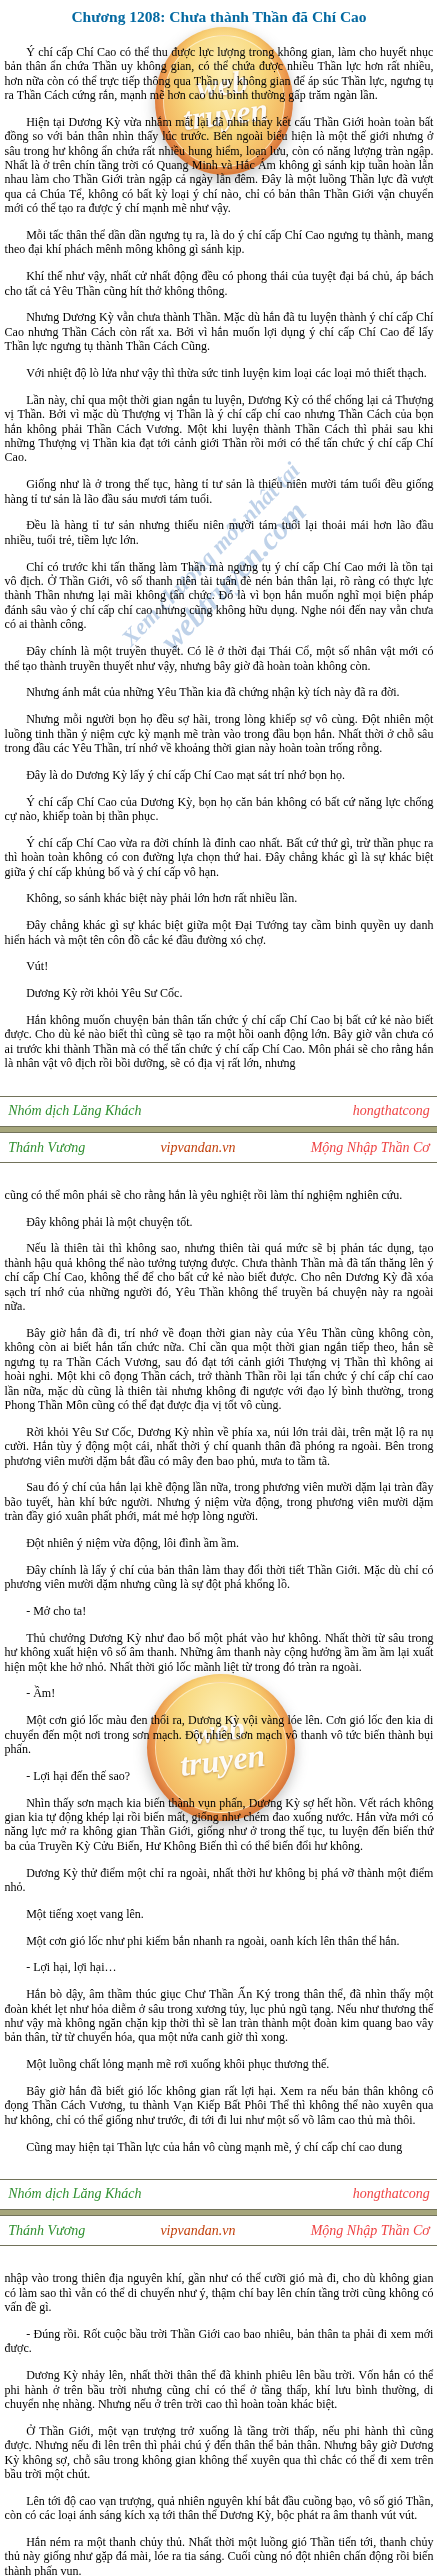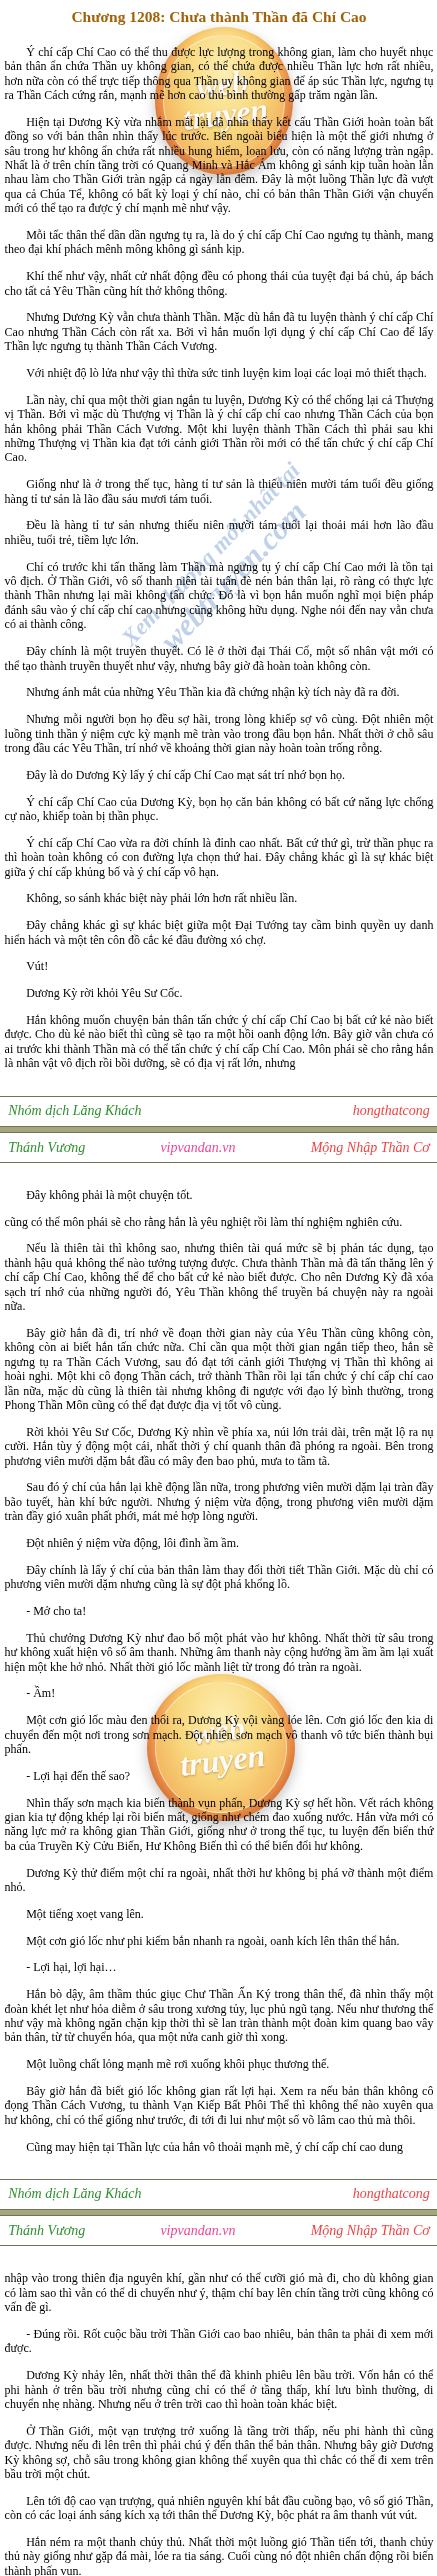--- a/index.html
+++ b/index.html
@@ -16,31 +16,31 @@
          transform:rotate(-7deg);color:rgba(255,255,255,.95);font-style:italic;font-weight:bold;
          text-shadow:0 1px 2.1px rgba(150,90,40,.5);}
   .medal-text .t1{font-size:32px;line-height:.85;}
   .medal-text .t2{font-size:32px;line-height:1.05;}
   .diag{position:absolute;z-index:1;transform:rotate(-46deg);text-align:center;
         color:rgba(128,166,212,.5);font-weight:bold;font-style:italic;line-height:1.15;}
   .diag .d1{font-size:23px;white-space:nowrap;}
   .diag .d2{font-size:31px;white-space:nowrap;}
   
   .text-layer{position:relative;z-index:2;padding:3.1px 4.6px 0 4.6px;}
-  h1.title{color:#a16207;text-align:center;font-size:15.5px;font-weight:bold;margin:5.2px 0 18.5px 0;}
+  h1.title{color:#0369a1;text-align:center;font-size:15.5px;font-weight:bold;margin:5.2px 0 18.5px 0;}
   p.para{font-size:12px;line-height:14.4px;text-align:justify;text-indent:21.6px;margin:12.4px 0;color:#000;}
   p.cont{text-indent:0;margin-top:0;}
   
   .banner{margin:25px -4.6px;font-style:italic;}
   .banner .hr{border-top:1px solid #72725a;}
   .banner .row{display:flex;justify-content:space-between;align-items:baseline;padding:6.2px 8.2px;font-size:14px;}
   .banner .bar{height:4.6px;background:#a6a67c;margin:1px 0;border-top:0.5px solid #72725a;border-bottom:0.5px solid #72725a;}
   .green{color:#2f8f2f;}
   .orange{color:#ef4444;}
-  .gray{color:#ec4899;}
+  .gray{color:#c2410c;}
 </style>
 </head>
 <body>
 
 <div id="page">
 
   <div class="medal" style="left:155px;top:27px;width:138px;height:148px;">
     <div class="medal-text">
       <span class="t1">web</span>
       <span class="t2">truyen</span>
@@ -59,21 +59,21 @@
     </div>
   </div>
 
   <div class="text-layer">
     <h1 class="title">Chương 1208: Chưa thành Thần đã Chí Cao</h1>
     <div id="chapter-body">
         <p class="para">Ý chí cấp Chí Cao có thể thu được lực lượng trong không gian, làm cho huyết nhục bản thân ẩn chứa Thần uy không gian, có thể chứa được nhiều Thần lực hơn rất nhiều, hơn nữa còn có thể trực tiếp thông qua Thần uy không gian để áp súc Thần lực, ngưng tụ ra Thần Cách cứng rắn, mạnh mẽ hơn cao thủ bình thường gấp trăm ngàn lần.</p>
         <p class="para">Hiện tại Dương Kỳ vừa nhắm mắt lại đã nhìn thấy kết cấu Thần Giới hoàn toàn bất đồng so với bản thân nhìn thấy lúc trước. Bên ngoài biểu hiện là một thế giới nhưng ở sâu trong hư không ẩn chứa rất nhiều hung hiểm, loạn lưu, còn có năng lượng tràn ngập. Nhất là ở trên chín tầng trời có Quang Minh và Hắc Ám không gì sánh kịp tuần hoàn lẫn nhau làm cho Thần Giới tràn ngập cả ngày lẫn đêm. Đây là một luồng Thần lực đã vượt qua cả Chúa Tể, không có bất kỳ loại ý chí nào, chỉ có bản thân Thần Giới vận chuyển mới có thể tạo ra được ý chí mạnh mẽ như vậy.</p>
         <p class="para">Mỗi tấc thân thể dần dần ngưng tụ ra, là do ý chí cấp Chí Cao ngưng tụ thành, mang theo đại khí phách mênh mông không gì sánh kịp.</p>
         <p class="para">Khí thế như vậy, nhất cử nhất động đều có phong thái của tuyệt đại bá chủ, áp bách cho tất cả Yêu Thần cũng hít thở không thông.</p>
-        <p class="para">Nhưng Dương Kỳ vẫn chưa thành Thần. Mặc dù hắn đã tu luyện thành ý chí cấp Chí Cao nhưng Thần Cách còn rất xa. Bởi vì hắn muốn lợi dụng ý chí cấp Chí Cao để lấy Thần lực ngưng tụ thành Thần Cách Vương.</p>
+        <p class="para">Nhưng Dương Kỳ vẫn chưa thành Thần. Mặc dù hắn đã tu luyện thành ý chí cấp Chí Cao nhưng Thần Cách còn rất xa. Bởi vì hắn muốn lợi dụng ý chí cấp Chí Cao để lấy Thần lực ngưng tụ thành Thần Cách Cũng.</p>
         <p class="para">Với nhiệt độ lò lửa như vậy thì thừa sức tinh luyện kim loại các loại mỏ thiết thạch.</p>
         <p class="para">Lần này, chỉ qua một thời gian ngắn tu luyện, Dương Kỳ có thể chống lại cả Thượng vị Thần. Bởi vì mặc dù Thượng vị Thần là ý chí cấp chí cao nhưng Thần Cách của bọn hắn không phải Thần Cách Vương. Một khi luyện thành Thần Cách thì phải sau khi những Thượng vị Thần kia đạt tới cảnh giới Thần rồi mới có thể tấn chức ý chí cấp Chí Cao.</p>
         <p class="para">Giống như là ở trong thế tục, hàng tỉ tư sản là thiếu niên mười tám tuổi đều giống hàng tỉ tư sản là lão đầu sáu mươi tám tuổi.</p>
         <p class="para">Đều là hàng tỉ tư sản nhưng thiếu niên mười tám tuổi lại thoải mái hơn lão đầu nhiều, tuổi trẻ, tiềm lực lớn.</p>
         <p class="para">Chỉ có trước khi tấn thăng làm Thần mà ngưng tụ ý chí cấp Chí Cao mới là tồn tại vô địch. Ở Thần Giới, vô số thanh niên tài tuấn đè nén bản thân lại, rõ ràng có thực lực thành Thần nhưng lại mãi không tấn chức. Đó là vì bọn hắn muốn nghĩ mọi biện pháp đánh sâu vào ý chí cấp chí cao nhưng cũng không hữu dụng. Nghe nói đến nay vẫn chưa có ai thành công.</p>
         <p class="para">Đây chính là một truyền thuyết. Có lẽ ở thời đại Thái Cổ, một số nhân vật mới có thể tạo thành truyền thuyết như vậy, nhưng bây giờ đã hoàn toàn không còn.</p>
         <p class="para">Nhưng ánh mắt của những Yêu Thần kia đã chứng nhận kỳ tích này đã ra đời.</p>
         <p class="para">Nhưng mỗi người bọn họ đều sợ hãi, trong lòng khiếp sợ vô cùng. Đột nhiên một luồng tinh thần ý niệm cực kỳ mạnh mẽ tràn vào trong đầu bọn hắn. Nhất thời ở chỗ sâu trong đầu các Yêu Thần, trí nhớ về khoảng thời gian này hoàn toàn trống rỗng.</p>
         <p class="para">Đây là do Dương Kỳ lấy ý chí cấp Chí Cao mạt sát trí nhớ bọn họ.</p>
         <p class="para">Ý chí cấp Chí Cao của Dương Kỳ, bọn họ căn bản không có bất cứ năng lực chống cự nào, khiếp toàn bị thần phục.</p>
@@ -90,42 +90,42 @@
       <span class="orange">hongthatcong</span>
     </div>
     <div class="bar"></div>
     <div class="row">
       <span class="green">Thánh Vương</span>
       <span class="gray">vipvandan.vn</span>
       <span class="orange">Mộng Nhập Thần Cơ</span>
     </div>
     <div class="hr"></div>
   </div>
-<p class="para">Đây không phải là một chuyện tốt.</p>
-        <p class="para cont">cũng có thể môn phái sẽ cho rằng hắn là yêu nghiệt rồi làm thí nghiệm nghiên cứu.</p>
+<p class="para cont">cũng có thể môn phái sẽ cho rằng hắn là yêu nghiệt rồi làm thí nghiệm nghiên cứu.</p>
+        <p class="para">Đây không phải là một chuyện tốt.</p>
         <p class="para">Nếu là thiên tài thì không sao, nhưng thiên tài quá mức sẽ bị phản tác dụng, tạo thành hậu quả không thể nào tưởng tượng được. Chưa thành Thần mà đã tấn thăng lên ý chí cấp Chí Cao, không thể để cho bất cứ kẻ nào biết được. Cho nên Dương Kỳ đã xóa sạch trí nhớ của những người đó, Yêu Thần không thể truyền bá chuyện này ra ngoài nữa.</p>
         <p class="para">Bây giờ hắn đã đi, trí nhớ về đoạn thời gian này của Yêu Thần cũng không còn, không còn ai biết hắn tấn chức nữa. Chỉ cần qua một thời gian ngắn tiếp theo, hắn sẽ ngưng tụ ra Thần Cách Vương, sau đó đạt tới cảnh giới Thượng vị Thần thì không ai hoài nghi. Một khi cô đọng Thần cách, trở thành Thần rồi lại tấn chức ý chí cấp chí cao lần nữa, mặc dù cũng là thiên tài nhưng không đi ngược với đạo lý bình thường, trong Phong Thần Môn cũng có thể đạt được địa vị tốt vô cùng.</p>
         <p class="para">Rời khỏi Yêu Sư Cốc, Dương Kỳ nhìn về phía xa, núi lớn trải dài, trên mặt lộ ra nụ cười. Hắn tùy ý động một cái, nhất thời ý chí quanh thân đã phóng ra ngoài. Bên trong phương viên mười dặm bắt đầu có mây đen bao phủ, mưa to tầm tã.</p>
         <p class="para">Sau đó ý chí của hắn lại khẽ động lần nữa, trong phương viên mười dặm lại tràn đầy bão tuyết, hàn khí bức người. Nhưng ý niệm vừa động, trong phương viên mười dặm tràn đầy gió xuân phất phới, mát mẻ hợp lòng người.</p>
         <p class="para">Đột nhiên ý niệm vừa động, lôi đình ầm ầm.</p>
         <p class="para">Đây chính là lấy ý chí của bản thân làm thay đổi thời tiết Thần Giới. Mặc dù chỉ có phương viên mười dặm nhưng cũng là sự đột phá khổng lồ.</p>
         <p class="para">- Mở cho ta!</p>
         <p class="para">Thủ chưởng Dương Kỳ như đao bổ một phát vào hư không. Nhất thời từ sâu trong hư không xuất hiện vô số âm thanh. Những âm thanh này cộng hưởng ầm ầm ầm lại xuất hiện một khe hở nhỏ. Nhất thời gió lốc mãnh liệt từ trong đó tràn ra ngoài.</p>
         <p class="para">- Ầm!</p>
         <p class="para">Một cơn gió lốc màu đen thổi ra, Dương Kỳ vội vàng lóe lên. Cơn gió lốc đen kia di chuyển đến một nơi trong sơn mạch. Đột nhiên sơn mạch vô thanh vô tức biến thành bụi phấn.</p>
         <p class="para">- Lợi hại đến thế sao?</p>
         <p class="para">Nhìn thấy sơn mạch kia biến thành vụn phấn, Dương Kỳ sợ hết hồn. Vết rách không gian kia tự động khép lại rồi biến mất, giống như chém đao xuống nước. Hắn vừa mới có năng lực mở ra không gian Thần Giới, giống như ở trong thế tục, tu luyện đến biến thứ ba của Truyền Kỳ Cửu Biến, Hư Không Biến thì có thể biến đổi hư không.</p>
         <p class="para">Dương Kỳ thử điểm một chỉ ra ngoài, nhất thời hư không bị phá vỡ thành một điểm nhỏ.</p>
         <p class="para">Một tiếng xoẹt vang lên.</p>
         <p class="para">Một cơn gió lốc như phi kiếm bắn nhanh ra ngoài, oanh kích lên thân thể hắn.</p>
         <p class="para">- Lợi hại, lợi hại…</p>
         <p class="para">Hắn bò dậy, âm thầm thúc giục Chư Thần Ấn Ký trong thân thể, đã nhìn thấy một đoàn khét lẹt như hỏa diễm ở sâu trong xương tủy, lục phủ ngũ tạng. Nếu như thương thế như vậy mà không ngăn chặn kịp thời thì sẽ lan tràn thành một đoàn kim quang bao vây bản thân, từ từ chuyển hóa, qua một nửa canh giờ thì xong.</p>
         <p class="para">Một luồng chất lỏng mạnh mẽ rơi xuống khôi phục thương thế.</p>
         <p class="para">Bây giờ hắn đã biết gió lốc không gian rất lợi hại. Xem ra nếu bản thân không cô đọng Thần Cách Vương, tu thành Vạn Kiếp Bất Phôi Thể thì không thể nào xuyên qua hư không, chỉ có thể giống như trước, đi tới đi lui như một số võ lâm cao thủ mà thôi.</p>
-        <p class="para">Cũng may hiện tại Thần lực của hắn vô thoải mạnh mẽ, ý chí cấp chí cao dung</p>
+        <p class="para">Cũng may hiện tại Thần lực của hắn vô cùng mạnh mẽ, ý chí cấp chí cao dung</p>
   <div class="banner">
     <div class="hr"></div>
     <div class="row">
       <span class="green">Nhóm dịch Lăng Khách</span>
       <span class="orange">hongthatcong</span>
     </div>
     <div class="bar"></div>
     <div class="row">
       <span class="green">Thánh Vương</span>
       <span class="gray">vipvandan.vn</span>

